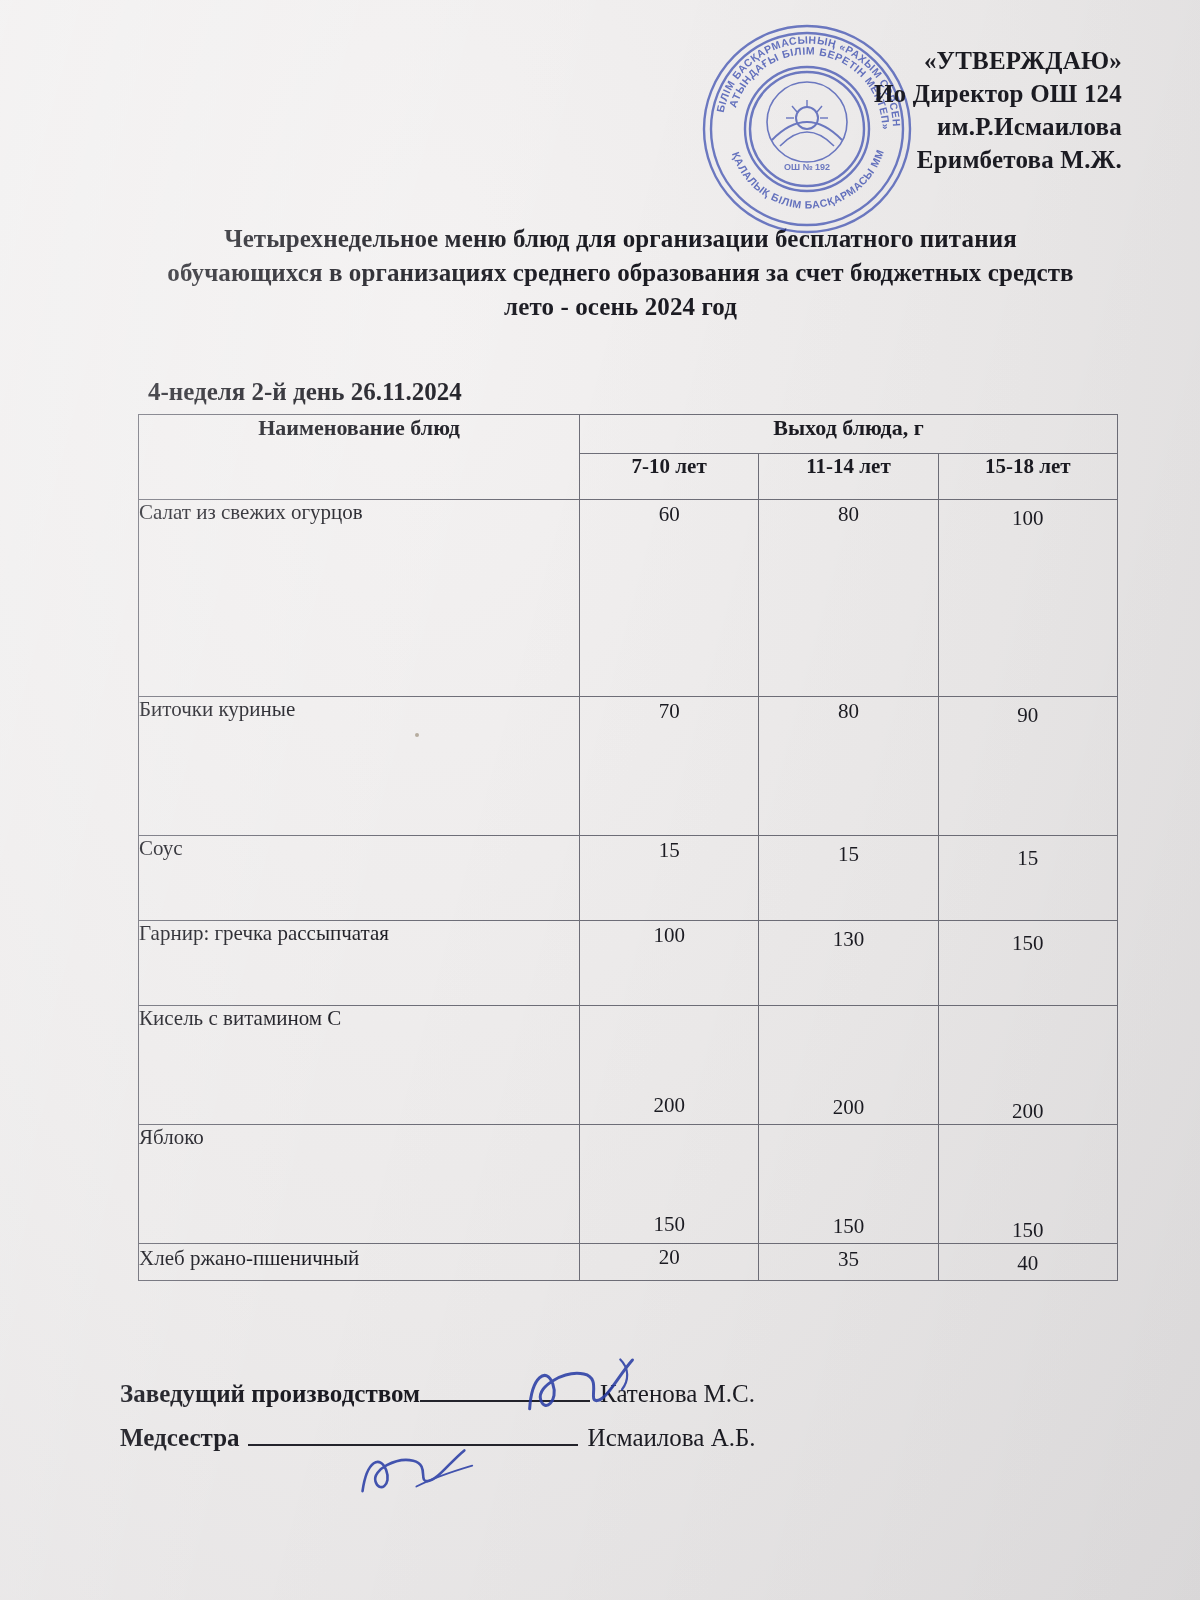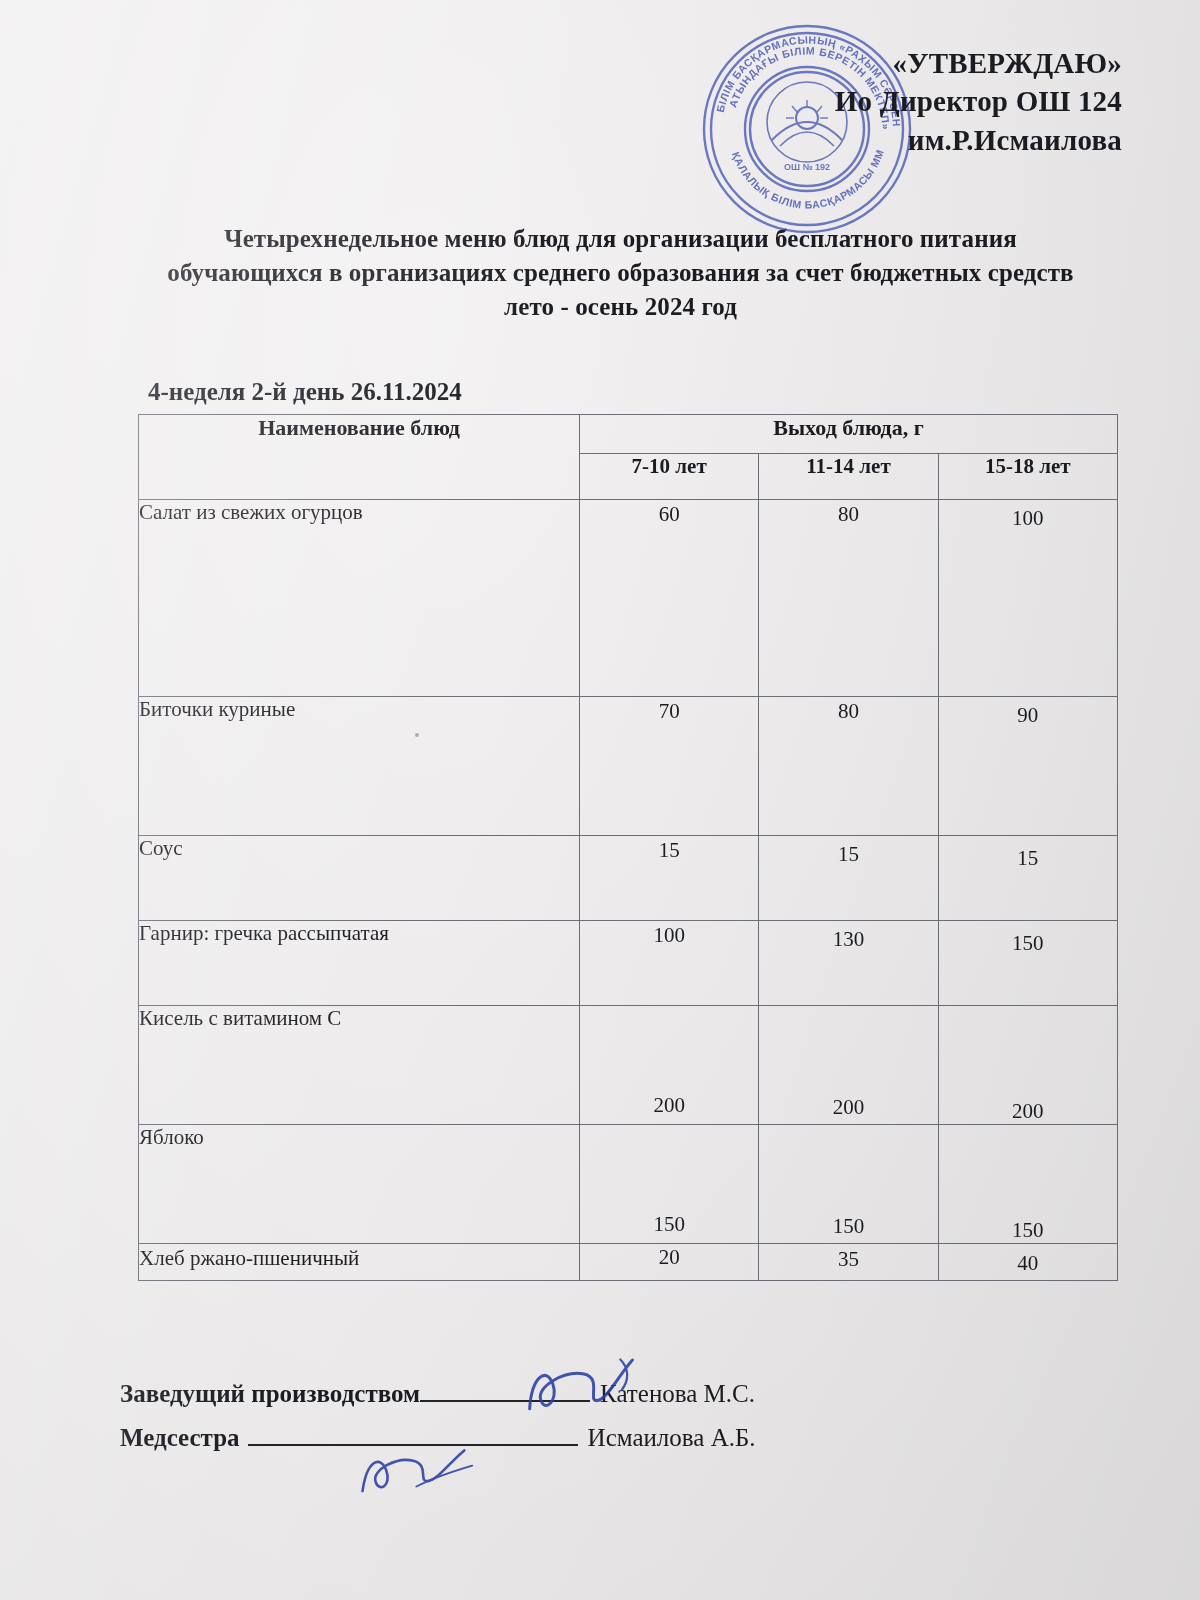--- a/index.html
+++ b/index.html
@@ -30,21 +30,21 @@
     pointer-events: none;
   }
 
   
   .approve {
     position: absolute;
     top: 44px;
     right: 78px;
     text-align: right;
     font-weight: bold;
-    font-size: 29px;
+    font-size: 25px;
     line-height: 1.32;
     letter-spacing: .2px;
     z-index: 3;
   }
 
   
   .stamp {
     position: absolute;
     top: 22px;
     left: 700px;
@@ -240,20 +240,21 @@
       </g>
     </svg>
   </div>
 
   <div class="sig-director" style="color:transparent; text-shadow:none;">Подпись</div>
 
   <div class="approve">
     <div>«УТВЕРЖДАЮ»</div>
     <div>Ио Директор ОШ 124</div>
     <div>им.Р.Исмаилова</div>
+    <div>Еримбетова М.Ж.</div>
   </div>
 
   <div class="doc-title">Четырехнедельное меню блюд для организации бесплатного питания обучающихся в организациях среднего образования за счет бюджетных средств лето - осень 2024 год</div>
 
   <div class="day-line">4-неделя 2-й день 26.11.2024</div>
 
   <table class="menu">
     <thead>
       <tr>
         <th class="col-name" rowspan="2">Наименование блюд</th>

